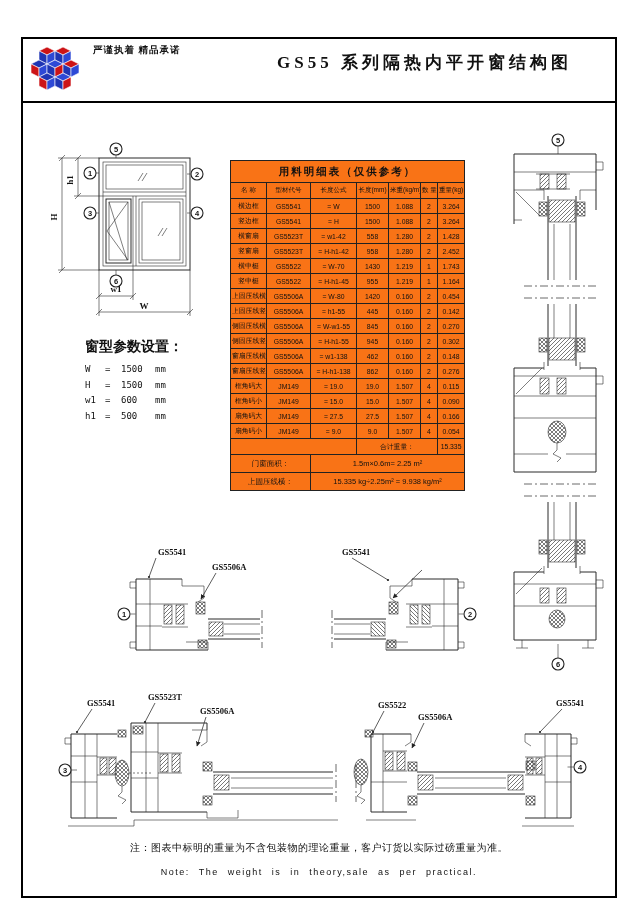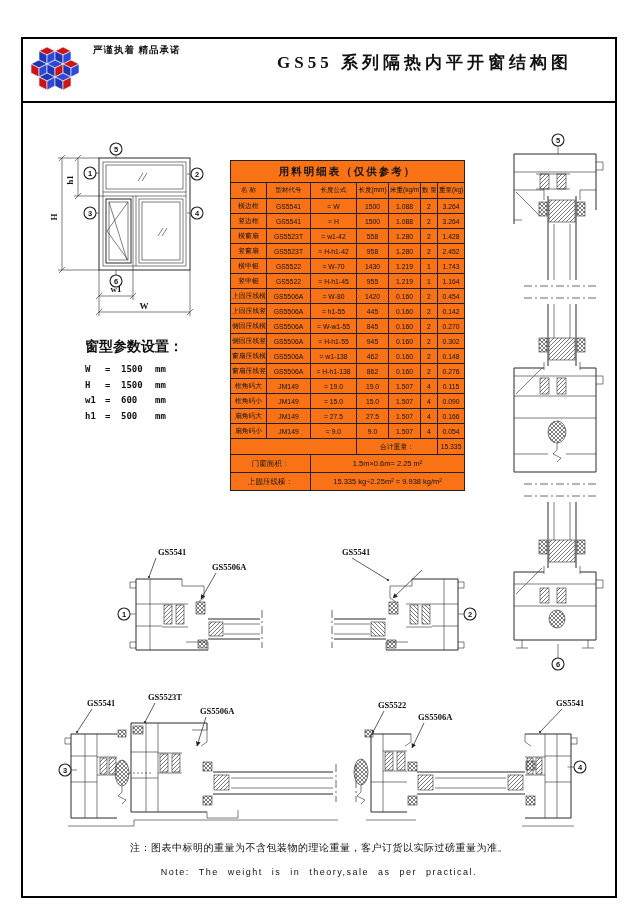--- a/index.html
+++ b/index.html
@@ -10,21 +10,21 @@
   .logo{position:absolute;left:8px;top:4px;}
   .brand{position:absolute;left:70px;top:5px;white-space:nowrap;}
   .slogan{font-size:9.5px;font-weight:bold;letter-spacing:1px;font-family:"Liberation Serif","DejaVu Serif",serif;}
   .company{font-size:27px;font-weight:bold;letter-spacing:3px;line-height:1.05;font-family:"Liberation Serif","DejaVu Serif",serif;}
   .titles{position:absolute;left:215px;right:4px;top:12px;text-align:center;white-space:nowrap;}
   .title-cn{font-size:17px;font-weight:bold;letter-spacing:4px;font-family:"Liberation Serif","DejaVu Serif",serif;}
   .title-en{font-size:10px;font-weight:bold;margin-top:5px;letter-spacing:0px;}
   
   .params{position:absolute;left:62px;top:299px;font-family:"DejaVu Sans Mono","Liberation Mono",monospace;}
   .p-title{font-size:14px;font-weight:bold;margin-bottom:6px;font-family:"Liberation Sans","DejaVu Sans",sans-serif;}
-  .p-row{font-size:9px;font-weight:bold;line-height:15.5px;}
+  .p-row{font-size:9px;font-weight:normal;line-height:15.5px;}
   .p-n{display:inline-block;width:20px;}
   .p-e{display:inline-block;width:16px;}
   .p-v{display:inline-block;width:34px;}
   
   .bom{position:absolute;left:207px;top:121px;width:234px;border-collapse:collapse;table-layout:fixed;background:#f97316;}
   .bom th,.bom td{border:1px solid #222;font-size:6.8px;text-align:center;padding:0 1px;height:14px;overflow:hidden;white-space:nowrap;font-weight:normal;}
   .bom .ttl th{font-size:10.5px;font-weight:bold;letter-spacing:2px;height:21px;border:1.5px solid #222;}
   .bom .hdr th{font-size:6.5px;height:15px;}
   .bom{border:1.5px solid #222;}
   .bom .sum td{height:15px;}

